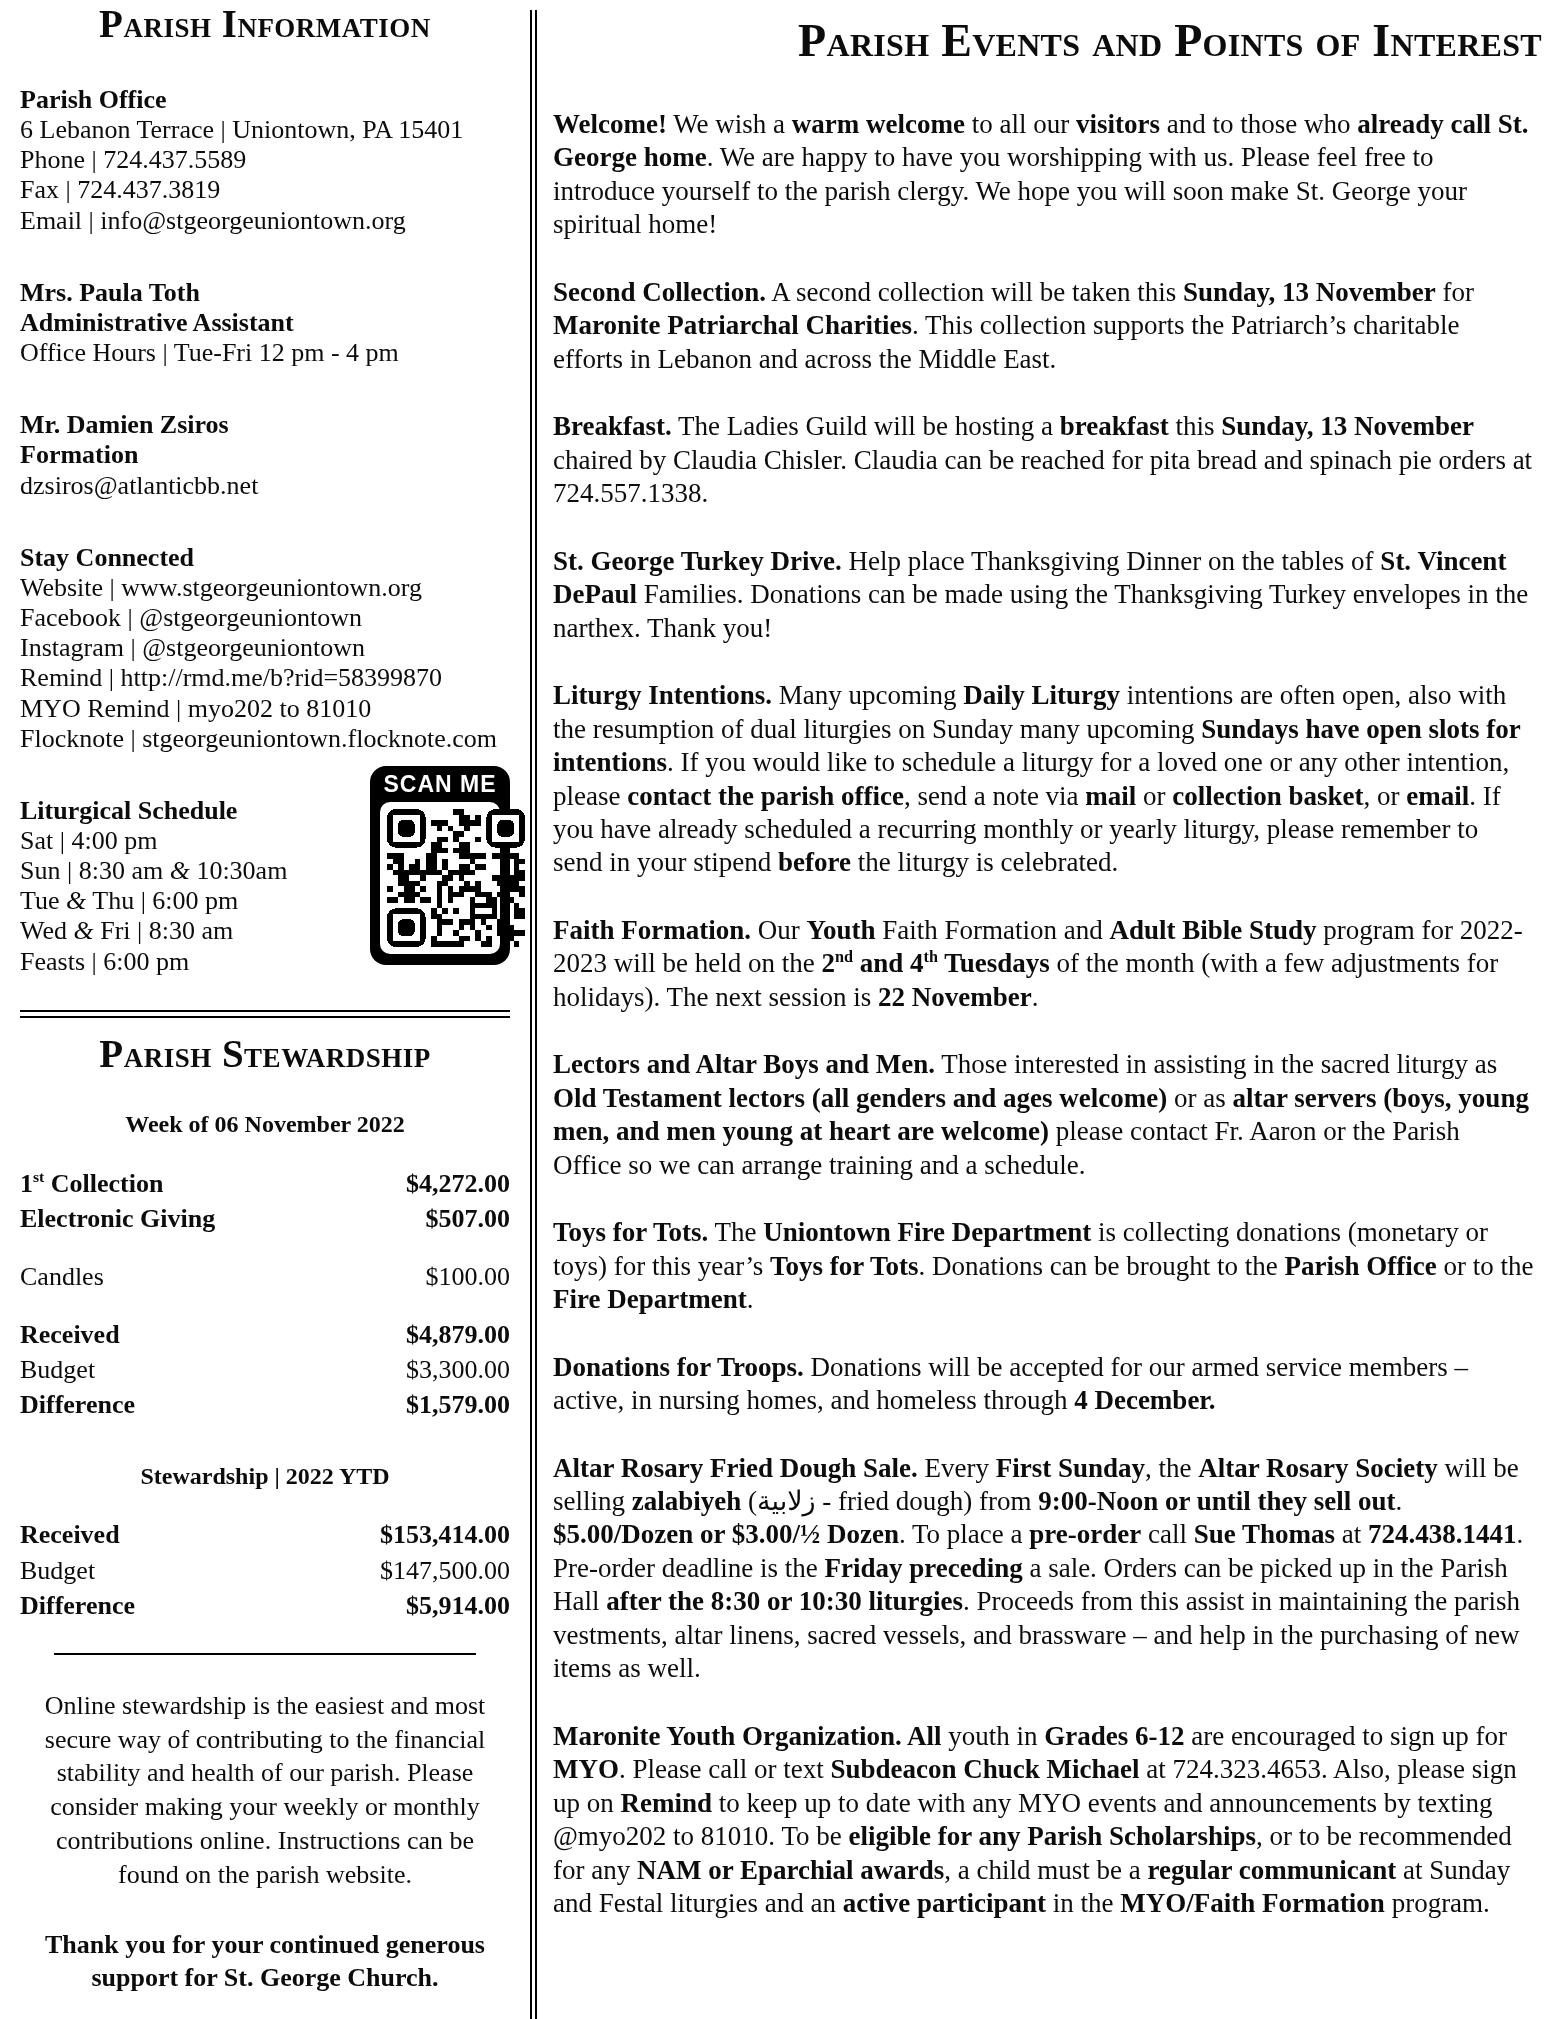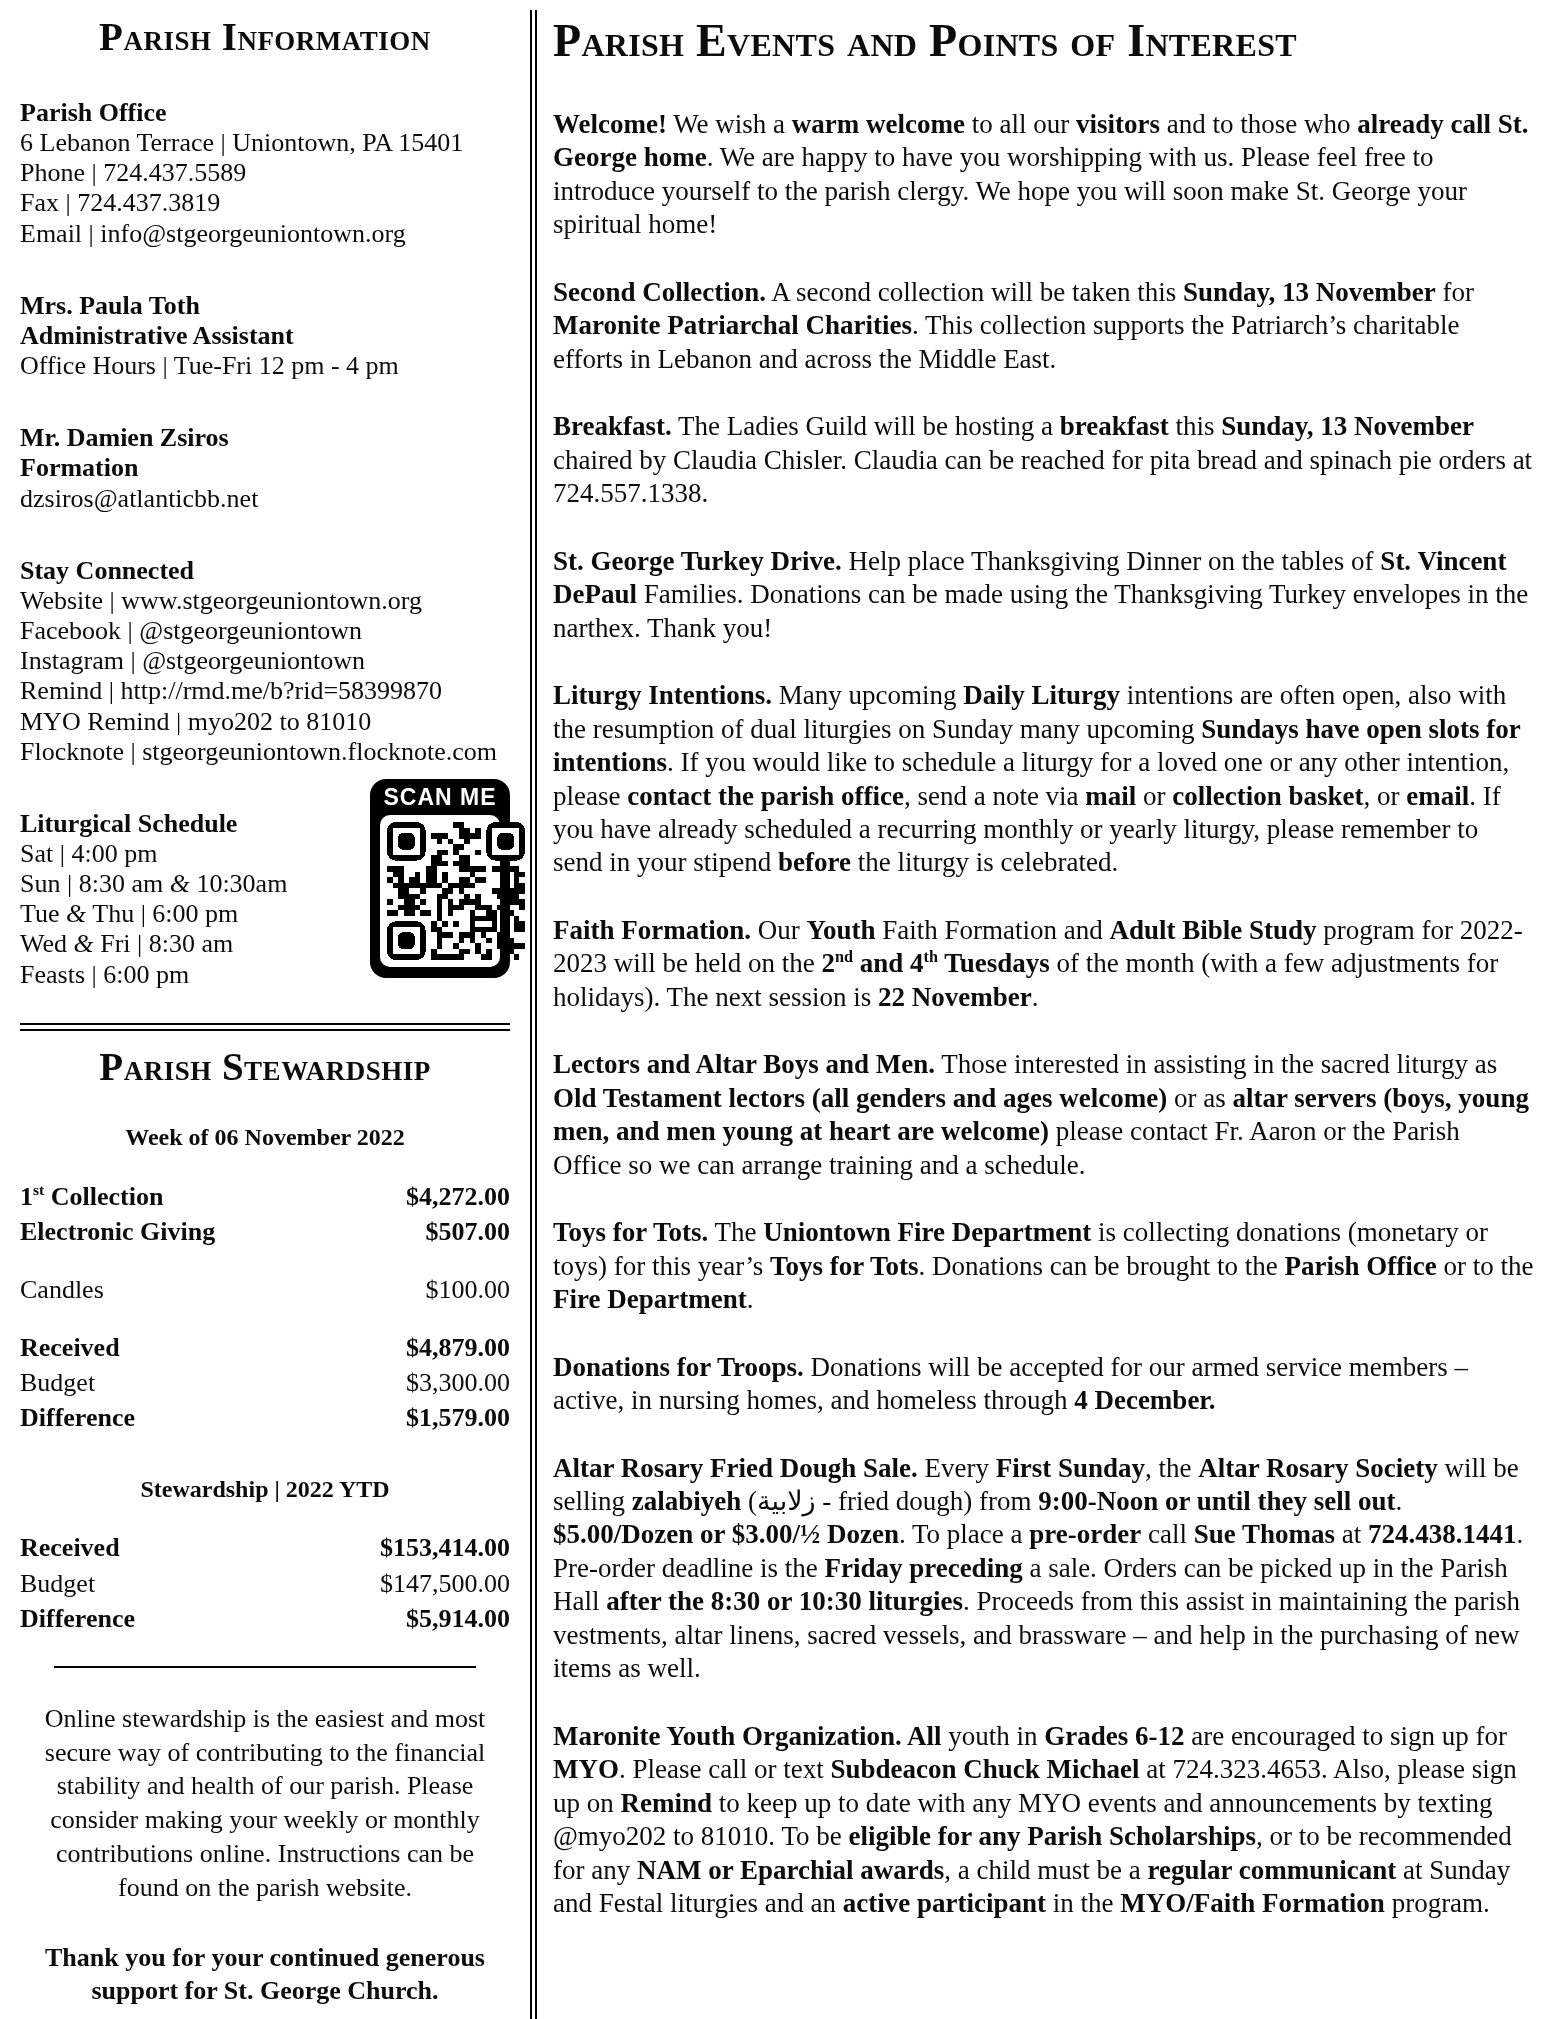--- a/index.html
+++ b/index.html
@@ -1,20 +1,20 @@
 <!DOCTYPE html>
 <html><head>
 <meta charset="utf-8">
 <title>Parish Bulletin</title>
 <style>
   html,body{margin:0;padding:0;background:#ffffff;}
   .page{width:1560px;min-height:2019px;display:flex;background:#fff;color:#0c0c0c;
         font-family:"Liberation Serif","DejaVu Serif",serif;box-sizing:border-box;}
   
-  .col-left{flex:0 0 530px;width:530px;padding:13px 20px 0 20px;box-sizing:border-box;
+  .col-left{flex:0 0 530px;width:530px;padding:0 20px 0 20px;box-sizing:border-box;
             font-size:26px;line-height:1.16;border-radius:32px;}
   .sc{font-variant:small-caps;font-weight:700;}
   .title-left{font-size:39px;line-height:1;text-align:center;margin:4px 0 42px;letter-spacing:.5px;}
   .blk{margin-bottom:42px;}
   .bold{font-weight:700;}
   .sched{position:relative;min-height:196px;margin-bottom:18px;}
   .qr{position:absolute;top:-30px;right:0;width:140px;background:#000;border-radius:16px;
       padding:5px 10px 11px 10px;box-sizing:border-box;}
   .qr-label{color:#fff;text-align:center;font-family:"Liberation Sans","DejaVu Sans",sans-serif;
             font-weight:700;font-size:23px;letter-spacing:1px;margin-bottom:5px;}
@@ -29,21 +29,21 @@
   .mrow .val{flex:1;text-align:right;}
   .gap-top{margin-top:28px;}
   .ytd{margin-top:42px;}
   .thin-rule{border:none;border-top:2px solid #000;width:86%;margin:32px auto 0 auto;}
   .note{margin:34px 4px 0 4px;line-height:1.3;}
   .thanks{margin:36px 0 0 0;line-height:1.3;}
   
   .vdivider{flex:0 0 3px;border-left:2.5px solid #000;border-right:2.5px solid #000;margin-top:10px;}
   
   .col-right{flex:1;padding:8px 18px 0 16px;box-sizing:border-box;font-size:27px;line-height:1.24;}
-  .title-right{font-size:46px;line-height:1;margin:10px 0 44px;letter-spacing:.3px;}
+  .title-right{font-size:46px;line-height:1;margin:10px 0 44px;letter-spacing:.3px;text-align:right;}
   .para{margin:0 8px 34px 0;}
   sup{font-size:60%;line-height:0;vertical-align:super;}
   i{font-style:italic;}
 </style>
 </head>
 <body>
 
 <div class="page">
 
   <aside class="col-left">

